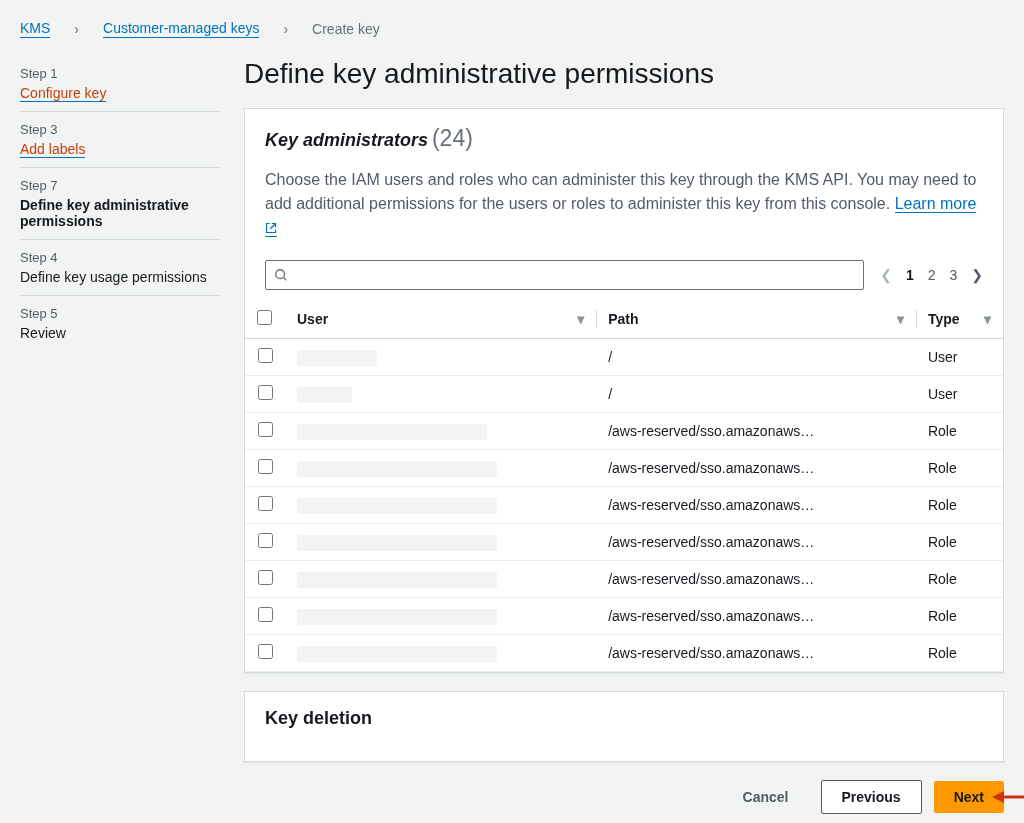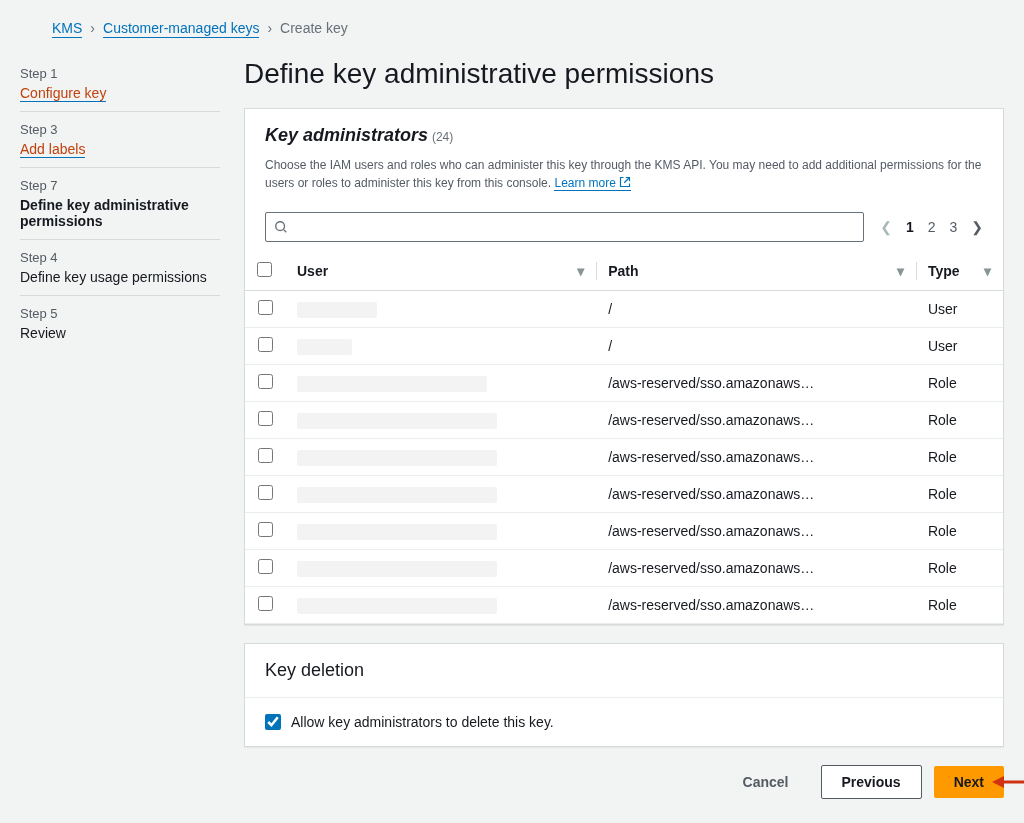--- a/index.html
+++ b/index.html
@@ -5,24 +5,24 @@
 * { box-sizing: border-box; margin: 0; padding: 0; }
 body {
   font-family: "Amazon Ember", "Helvetica Neue", Arial, sans-serif;
   background: #f2f3f3;
   color: #16191f;
   font-size: 14px;
 }
 .page { padding: 10px 20px 30px; max-width: 1024px; }
 .breadcrumb {
   display: flex;
-  gap: 8px;
+  align-items: center;
+  gap: 24px;
   font-size: 14px;
   padding: 10px 0;
-  margin-left: 32px;
 }
 .breadcrumb a { color: #0073bb; text-decoration: none; border-bottom: 1px solid #0073bb; padding-bottom: 1px; }
 .breadcrumb .chev { color: #687078; }
 .breadcrumb .current { color: #687078; }
 .layout { display: flex; gap: 24px; margin-top: 8px; }
 .sidebar { width: 200px; flex-shrink: 0; }
 .step { border-bottom: 1px solid #d5dbdb; padding: 10px 0; }
 .step:last-child { border-bottom: none; }
 .step-label { color: #545b64; font-size: 13px; margin-bottom: 4px; }
 .step-title { color: #16191f; font-size: 14px; }
@@ -36,22 +36,22 @@
   margin-top: 2px;
 }
 .panel {
   background: #fff;
   border: 1px solid #d5dbdb;
   box-shadow: 0 1px 1px rgba(0,0,0,0.05);
   margin-bottom: 18px;
 }
 .panel-header { padding: 16px 20px 10px; }
 .panel-title { font-size: 18px; font-weight: 700; display: inline; font-style: italic; }
-.panel-count { color: #687078; font-weight: 400; font-size: 12px; }
-.panel-desc { font-size: 12px; color: #545b64; margin-top: 10px; line-height: 1.5; }
+.panel-count { color: #687078; font-weight: 400; font-size: 23px; }
+.panel-desc { font-size: 16px; color: #545b64; margin-top: 16px; line-height: 1.5; }
 .panel-desc a { color: #0073bb; text-decoration: none; border-bottom: 1px solid #0073bb; }
 .ext-icon { display: inline-block; width: 12px; height: 12px; vertical-align: -1px; }
 .search-row {
   display: flex;
   align-items: center;
   padding: 10px 20px;
   gap: 16px;
 }
 .search-box {
   flex: 1;
@@ -111,21 +111,21 @@
 }
 .cb-col { width: 40px; text-align: center; }
 .redacted {
   display: inline-block;
   height: 16px;
   background: #f3f3f3;
   border-radius: 2px;
   vertical-align: middle;
 }
 .panel-body-pad { padding: 16px 20px; }
-.deletion-title { font-size: 18px; font-weight: 400; margin-bottom: 16px; }
+.deletion-title { font-size: 18px; font-weight: 700; margin-bottom: 16px; }
 .deletion-row { display: flex; align-items: center; gap: 10px; padding-top:16px; border-top: 1px solid #eaeded; margin-left:-20px; margin-right:-20px; padding-left:20px; padding-right:20px;}
 .deletion-row input[type=checkbox] { width: 16px; height: 16px; accent-color: #0073bb; }
 .footer-btns {
   display: flex;
   justify-content: flex-end;
   align-items: center;
   gap: 12px;
   margin-top: 14px;
   position: relative;
 }
@@ -284,24 +284,20 @@
                 <td>/aws-reserved/sso.amazonaws…</td>
                 <td>Role</td>
               </tr>
             </tbody>
         </table>
       </div>
 
       <div class="panel">
         <div class="panel-body-pad">
           <div class="deletion-title">Key deletion</div>
-          <div class="deletion-row">
-            <input type="checkbox" checked="" style="">
-            <span>Allow key administrators to delete this key.</span>
-          </div>
         </div>
       </div>
 
       <div class="footer-btns">
         <button class="btn btn-link">Cancel</button>
         <button class="btn btn-outline">Previous</button>
         <button class="btn btn-primary">Next</button>
         <svg class="arrow-annot" width="40" height="20" viewBox="0 0 40 20">
           <line x1="40" y1="10" x2="8" y2="10" stroke="#d13212" stroke-width="3"></line>
           <polygon points="0,10 12,4 12,16" fill="#d13212"></polygon>

